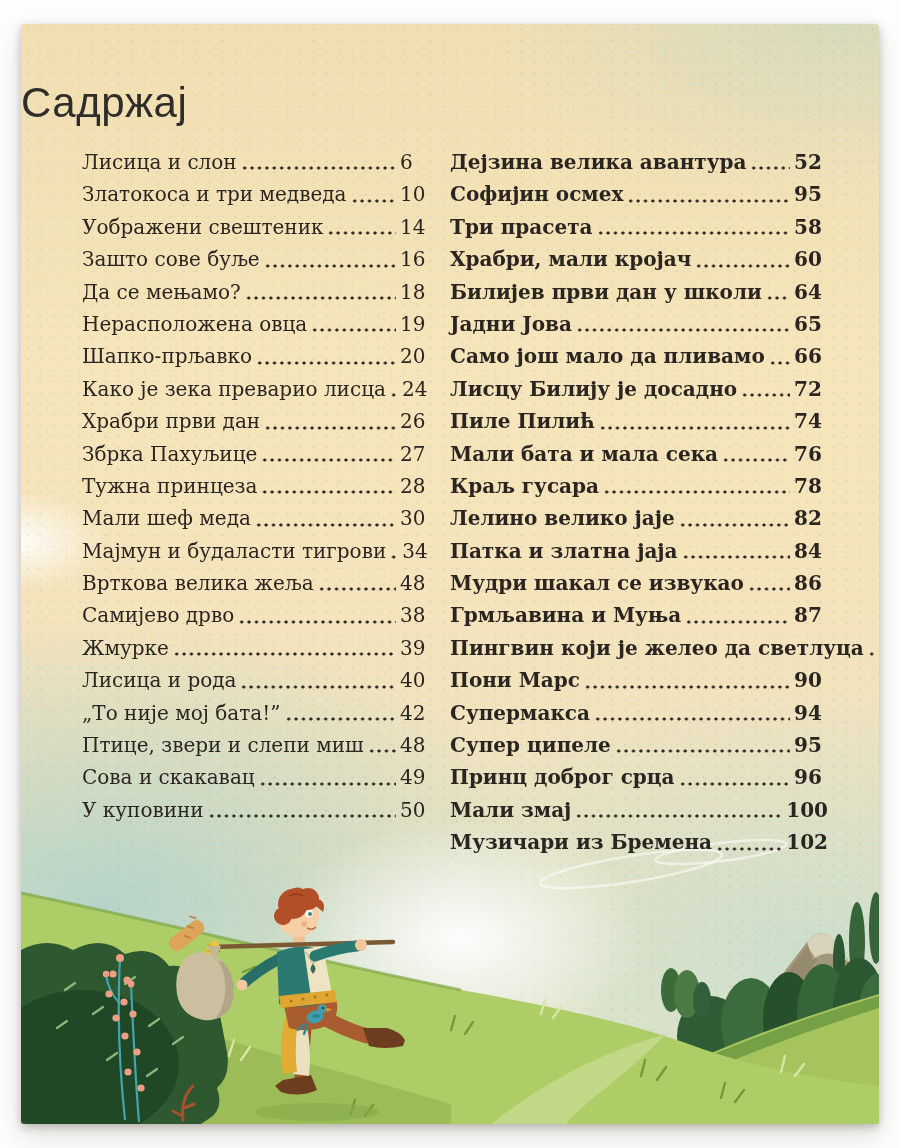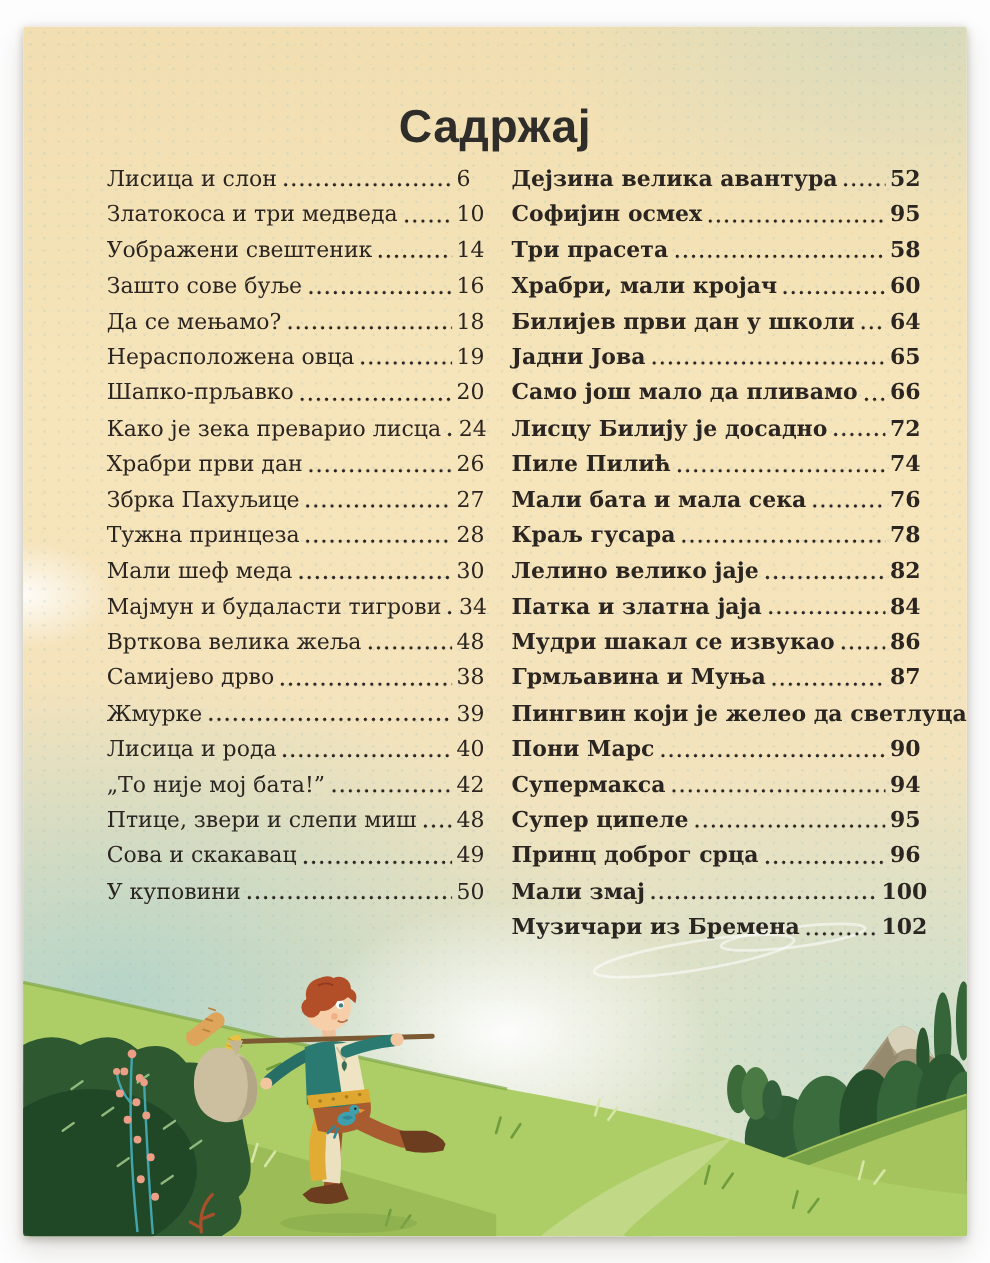--- a/index.html
+++ b/index.html
@@ -22,28 +22,28 @@
   }
   .speckle{
     position:absolute;inset:0;pointer-events:none;z-index:1;
     background-image:
       radial-gradient(rgba(120,185,195,.20) 1px, rgba(0,0,0,0) 1.5px),
       radial-gradient(rgba(228,170,92,.14) 1px, rgba(0,0,0,0) 1.5px);
     background-size:13px 11px,23px 17px;
     background-position:0 0,6px 9px;
   }
   .title{
-    position:absolute;top:56px;left:0;right:0;margin:12px;z-index:2;
-    text-align:center;
+    position:absolute;top:56px;left:0;right:0;margin:0;z-index:2;
+    text-align:left;
     font-family:"Liberation Sans","DejaVu Sans",sans-serif;
-    font-size:42px;line-height:46px;font-weight:700;letter-spacing:.5px;
+    font-size:42px;line-height:46px;font-weight:400;letter-spacing:.5px;
     color:#2e2d29;
   }
   .toc{
-    position:absolute;top:122px;left:76px;width:746px;z-index:2;
+    position:absolute;top:122px;left:61px;width:746px;z-index:2;
     display:flex;gap:16px;color:#2b2521;
   }
   .col{display:flex;flex-direction:column;}
   .col.left{width:352px;}
   .col.right{width:378px;font-weight:bold;}
   .row{display:flex;height:32.4px;line-height:32.4px;font-size:20px;}
   .t{white-space:nowrap;padding-right:3px;}
   .dots{
     flex:1 1 auto;min-width:8px;margin:0 1px;
     background-image:radial-gradient(circle,#2b2521 1.3px, rgba(43,37,33,0) 1.8px);

